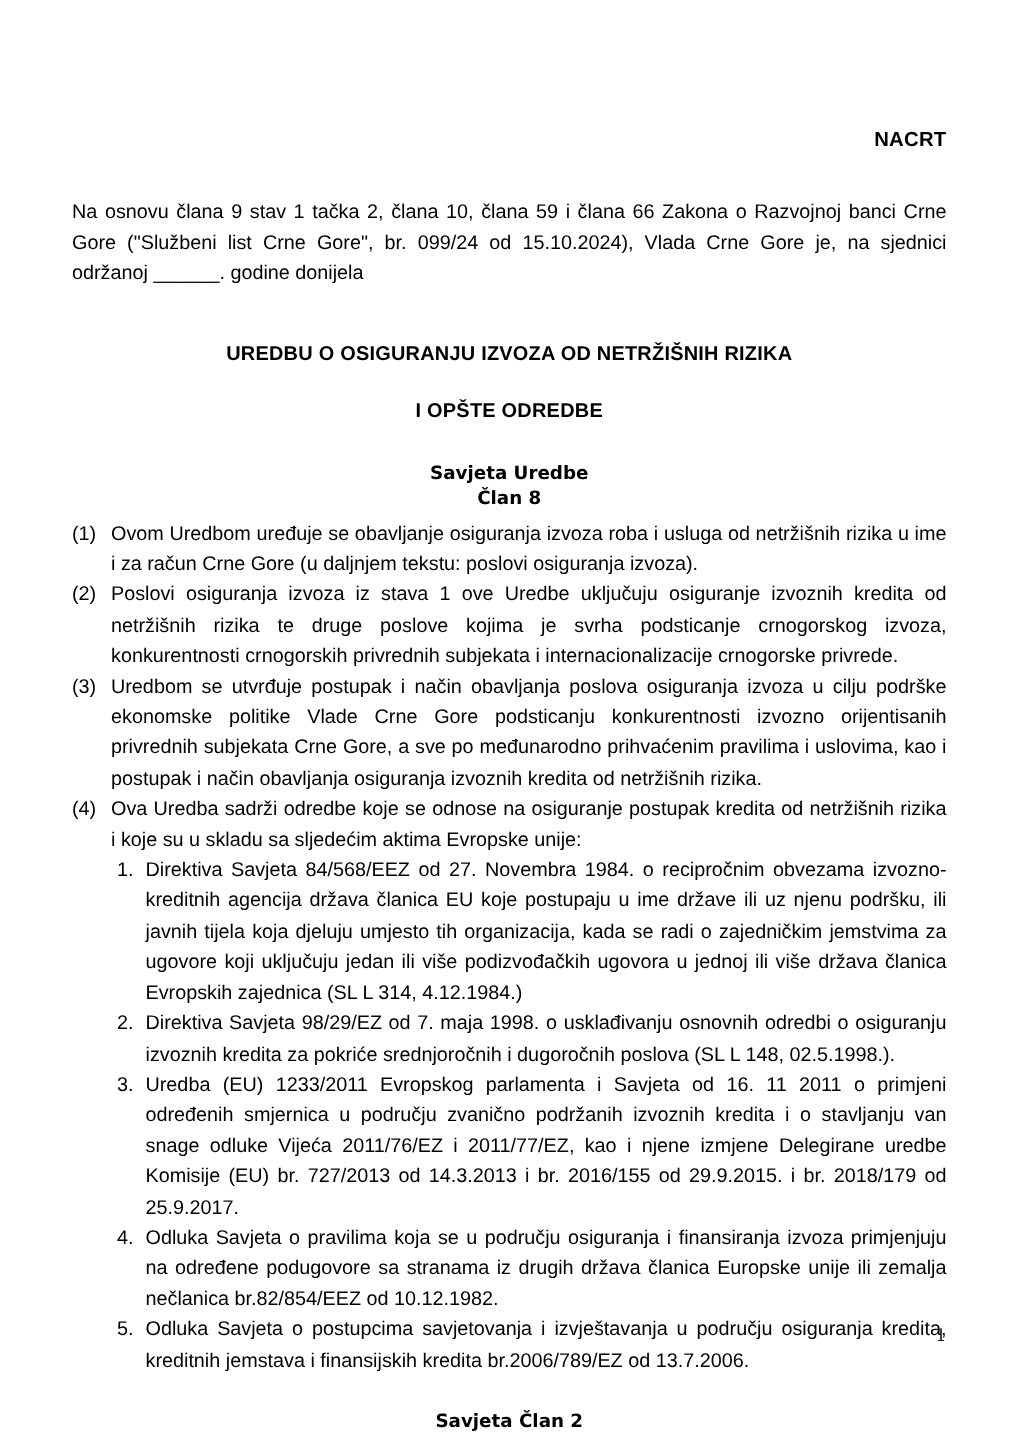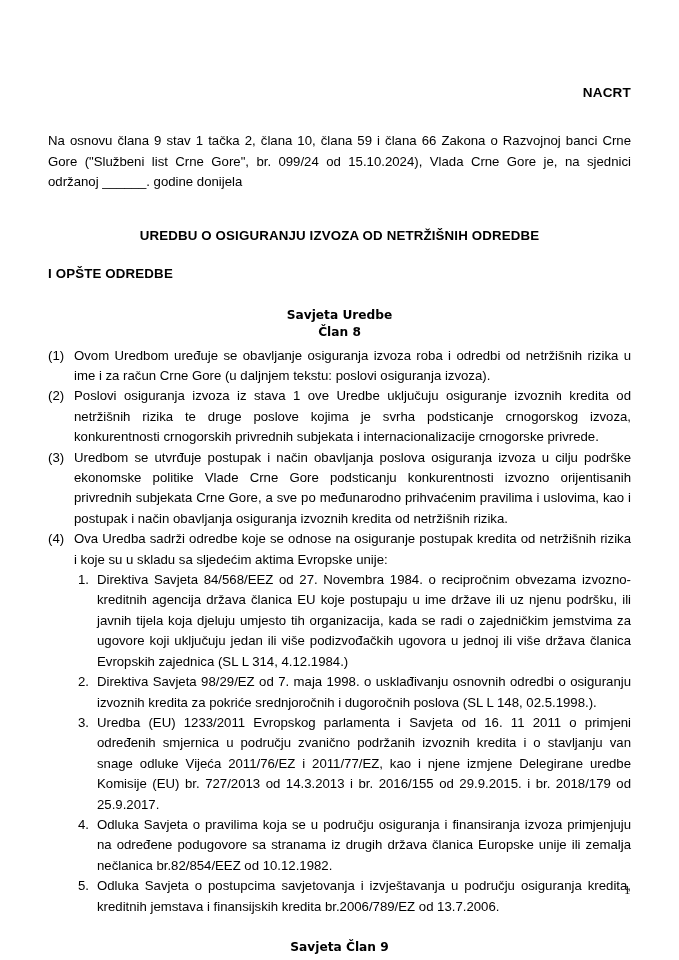--- a/index.html
+++ b/index.html
@@ -57,20 +57,21 @@
     margin-top: 35px;
     text-align: center;
     font-size: 13.3px;
     font-weight: bold;
     letter-spacing: 0.15px;
     line-height: 1.2;
   }
 
   .section-title {
     margin-top: 22px;
+    text-align: center;
     font-size: 13.3px;
     font-weight: bold;
     letter-spacing: 0.15px;
     line-height: 1.2;
   }
 
   .article-head {
     margin-top: 25px;
     text-align: center;
     font-family: "DejaVu Sans", sans-serif;
@@ -154,33 +155,33 @@
 </head>
 <body>
 
 <div class="page">
   <div class="content">
 
     <div class="draft-label">NACRT</div>
 
     <div class="intro">Na osnovu člana 9 stav 1 tačka 2, člana 10, člana 59 i člana 66 Zakona o Razvojnoj banci Crne Gore ("Službeni list Crne Gore", br. 099/24 od 15.10.2024), Vlada Crne Gore je, na sjednici održanoj ______. godine donijela</div>
 
-    <div class="doc-title">UREDBU O OSIGURANJU IZVOZA OD NETRŽIŠNIH ODREDBE</div>
+    <div class="doc-title">UREDBU O OSIGURANJU IZVOZA OD NETRŽIŠNIH RIZIKA</div>
 
     <div class="section-title">I  OPŠTE ODREDBE</div>
 
     <div class="article-head">
       <span class="art-sub">Savjeta Uredbe</span>
       <span class="art-sub">Član 8</span>
     </div>
 
     <ol class="para-list">
       <li>
         <span class="marker">(1)</span>
-        <span>Ovom Uredbom uređuje se obavljanje osiguranja izvoza roba i odredbi od netržišnih rizika u ime i za račun Crne Gore (u daljnjem tekstu: poslovi osiguranja izvoza).</span>
+        <span>Ovom Uredbom uređuje se obavljanje osiguranja izvoza roba i usluga od netržišnih rizika u ime i za račun Crne Gore (u daljnjem tekstu: poslovi osiguranja izvoza).</span>
       </li>
       <li>
         <span class="marker">(2)</span>
         <span>Poslovi osiguranja izvoza iz stava 1 ove Uredbe uključuju osiguranje izvoznih kredita od netržišnih rizika te druge poslove kojima je svrha podsticanje crnogorskog izvoza, konkurentnosti crnogorskih privrednih subjekata i internacionalizacije crnogorske privrede.</span>
       </li>
       <li>
         <span class="marker">(3)</span>
         <span>Uredbom se utvrđuje postupak i način obavljanja poslova osiguranja izvoza u cilju podrške ekonomske politike Vlade Crne Gore podsticanju konkurentnosti izvozno orijentisanih privrednih subjekata Crne Gore, a sve po međunarodno prihvaćenim pravilima i uslovima, kao i postupak i način obavljanja osiguranja izvoznih kredita od netržišnih rizika.</span>
       </li>
       <li>
@@ -207,19 +208,19 @@
         <span>Odluka Savjeta o pravilima koja se u području osiguranja i finansiranja izvoza primjenjuju na određene podugovore sa stranama iz drugih država članica Europske unije ili zemalja nečlanica br.82/854/EEZ od 10.12.1982.</span>
       </li>
       <li>
         <span class="marker">5.</span>
         <span>Odluka Savjeta o postupcima savjetovanja i izvještavanja u području osiguranja kredita, kreditnih jemstava i finansijskih kredita br.2006/789/EZ od 13.7.2006.</span>
       </li>
     </ol>
 
     <div class="closing-head">
       <span class="art-sub">Savjeta</span>
-      <span class="art-sub">Član 9</span>
+      <span class="art-sub">Član 2</span>
     </div>
 
   </div>
 
   <div class="page-number">1</div>
 </div>
 
 </body></html>

